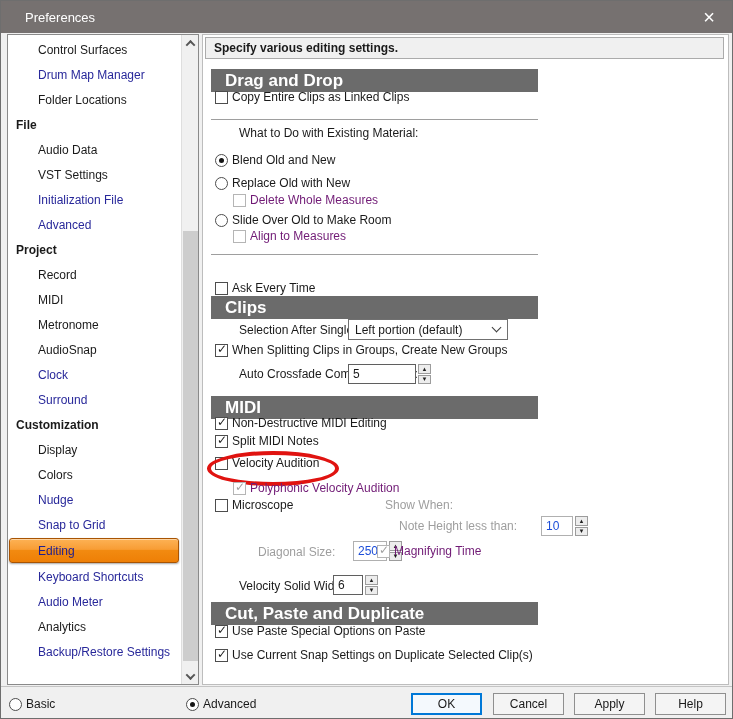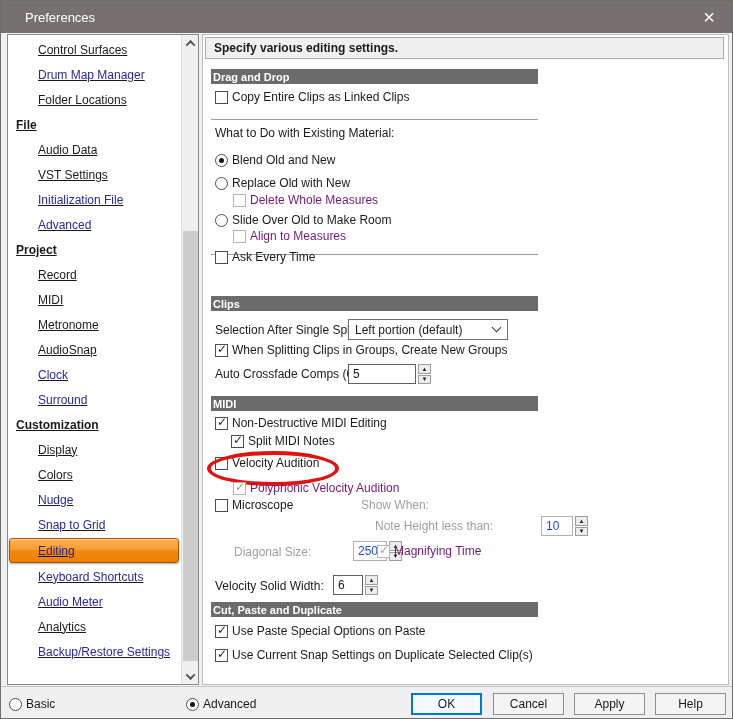--- a/index.html
+++ b/index.html
@@ -12,21 +12,21 @@
   .titlebar { position:absolute; left:0; top:0; width:100%; height:32px;
               background:var(--titlebar-bg); display:flex; align-items:center; }
   .titlebar .title { color:#fff; font-size:13px; padding-left:24px; }
   .close-btn { position:absolute; right:0; top:0; width:46px; height:32px;
                display:flex; align-items:center; justify-content:center; cursor:default; }
   .close-btn span { color:#fff; font-size:20px; line-height:20px; }
 
   
   .sidebar { position:absolute; left:6px; top:33px; width:192px; height:651px;
              background:#fff; border:1px solid #8a8a8a; }
-  .sb-list { position:absolute; left:0; top:0; right:17px; padding-top:2px;text-decoration:underline; }
+  .sb-list { position:absolute; left:0; top:0; right:17px; padding-top:2px; }
   .sb-row { height:25px; display:flex; align-items:center; padding-left:30px;
             font-size:12px; color:#1a1a1a; white-space:nowrap; }
   .sb-row.sb-header { padding-left:8px; font-weight:bold; }
   .sb-row.sb-link { color:var(--link); }
   .sb-row.sb-selected { height:25px; margin:1px 2px 1px 1px; padding-left:28px;
             color:#1f1f8f; border:1px solid var(--selected-border); border-radius:3px;
             background:linear-gradient(to bottom, var(--selected-orange-top) 0%, #f89d35 45%, #f28a10 50%, var(--selected-orange-bottom) 100%);
             box-shadow:0 1px 2px rgba(0,0,0,.35), inset 0 1px 0 rgba(255,255,255,.45); }
   .sb-scroll { position:absolute; top:0; right:0; width:17px; height:649px;
                background:#f0f0f0; border-left:1px solid #dedede; }
@@ -37,25 +37,25 @@
   .chev.u { transform:rotate(45deg) translate(1px,1px); }
   .chev.d { transform:rotate(225deg) translate(1px,1px); }
   .sb-thumb { position:absolute; left:1px; top:196px; width:15px; height:430px; background:#cdcdcd; }
 
   
   .main { position:absolute; left:201px; top:33px; width:527px; height:651px;
           background:#fff; border:1px solid #bdbdbd; }
   .desc-bar { position:absolute; left:2px; top:2px; width:519px; height:22px;
               background:#f0f0f0; border:1px solid #ababab; font-weight:bold;
               display:flex; align-items:center; padding-left:8px; }
-  .sec-bar { position:absolute; left:8px; width:327px; height:15px;
-             background:var(--section-header-bg); color:#fff; font-weight:bold; font-size:11px;
-             display:flex; align-items:center; padding-left:2px; }
+  .sec-bar { position:absolute; left:8px; width:327px; height:23px;
+             background:var(--section-header-bg); color:#fff; font-weight:bold; font-size:17px;
+             display:flex; align-items:center; padding-left:14px; }
   .sep { position:absolute; left:8px; width:327px; height:0; border-top:1px solid #9e9e9e; }
-  .slabel { position:absolute; height:15px; display:flex; align-items:center; white-space:nowrap; }
+  .slabel { position:absolute; height:15px; display:flex; align-items:center; white-space:nowrap;margin-left:24px; }
   .gray { color:#9e9e9e; }
 
   .row { position:absolute; height:18px; display:flex; align-items:center; gap:4px; white-space:nowrap; }
   .box { width:13px; height:13px; border:1px solid #4d4d4d; background:#fff; position:relative; flex:none; }
   .row.checked .box::after { content:"\2713"; position:absolute; left:-1px; top:-3px; width:14px;
                              text-align:center; font-size:12px; font-weight:bold; color:#1c1c1c; }
   .circ { width:13px; height:13px; border:1px solid #4d4d4d; border-radius:50%; background:#fff; position:relative; flex:none; }
   .row.checked .circ::after { content:""; position:absolute; left:3px; top:3px; right:3px; bottom:3px;
                               background:#151515; border-radius:50%; }
   .row.disabled { color:#701a75; }
@@ -162,21 +162,21 @@
     </label>
     <label class="row" style="left:12px;top:176px">
       <span class="circ"></span>
       <span>Slide Over Old to Make Room</span>
     </label>
     <label class="row disabled" style="left:30px;top:192px">
       <span class="box"></span>
       <span>Align to Measures</span>
     </label>
     <div class="sep" style="top:219px"></div>
-    <label class="row" style="left:12px;top:213px">
+    <label class="row" style="left:12px;top:244px">
       <span class="box"></span>
       <span>Ask Every Time</span>
     </label>
 
     <div class="sec-bar" style="top:261px">Clips</div>
     <div class="slabel" style="left:12px;top:287px">Selection After Single Split:</div>
     <div class="dd" style="left:145px;top:284px;width:160px">
       <span>Left portion (default)</span>
       <span class="chev-dn"></span>
     </div>
@@ -191,21 +191,21 @@
           <div class="ub"></div>
           <div class="db"></div>
         </div>
     </div>
 
     <div class="sec-bar" style="top:361px">MIDI</div>
     <label class="row checked" style="left:12px;top:379px">
       <span class="box"></span>
       <span>Non-Destructive MIDI Editing</span>
     </label>
-    <label class="row checked" style="left:28px;top:397px">
+    <label class="row checked" style="left:12px;top:397px">
       <span class="box"></span>
       <span>Split MIDI Notes</span>
     </label>
     <label class="row" style="left:12px;top:419px">
       <span class="box"></span>
       <span>Velocity Audition</span>
     </label>
     <div class="annotation"></div>
     <label class="row checked disabled" style="left:30px;top:444px">
       <span class="box"></span>

